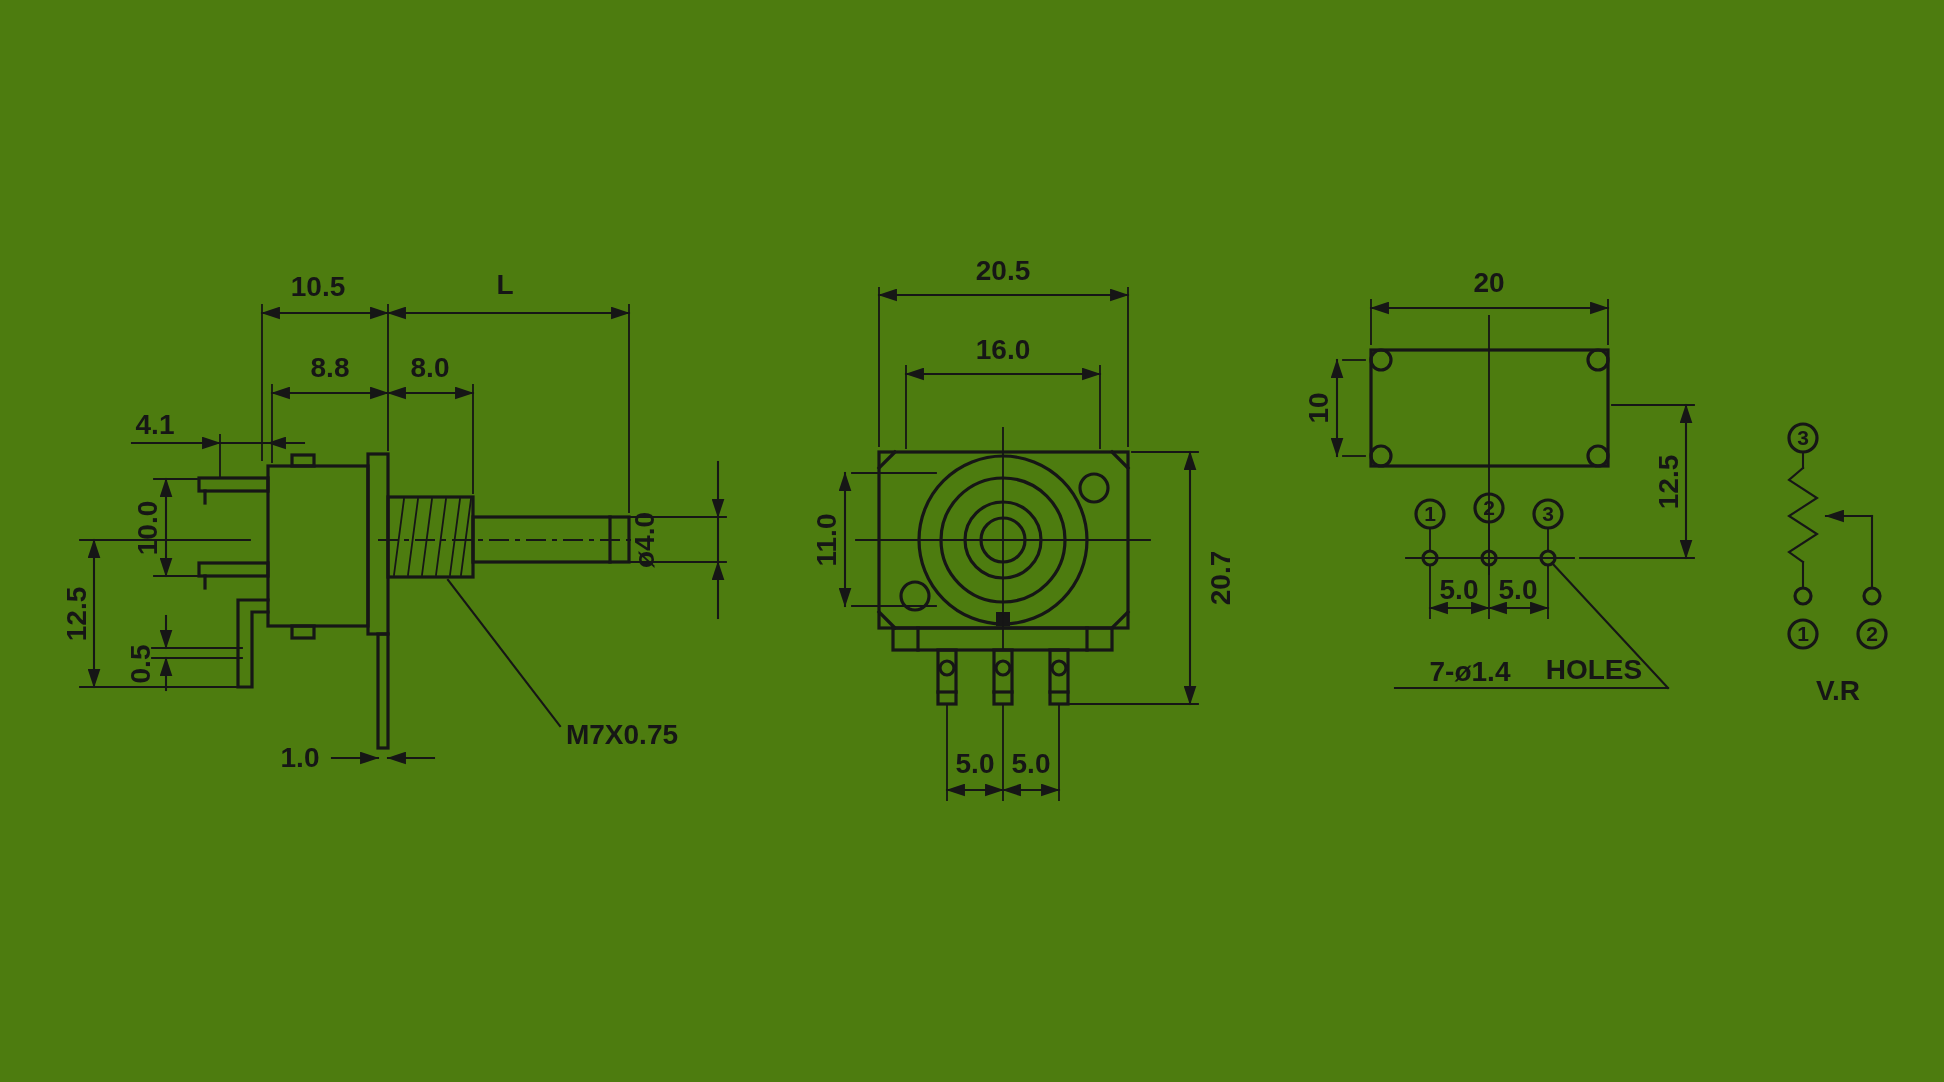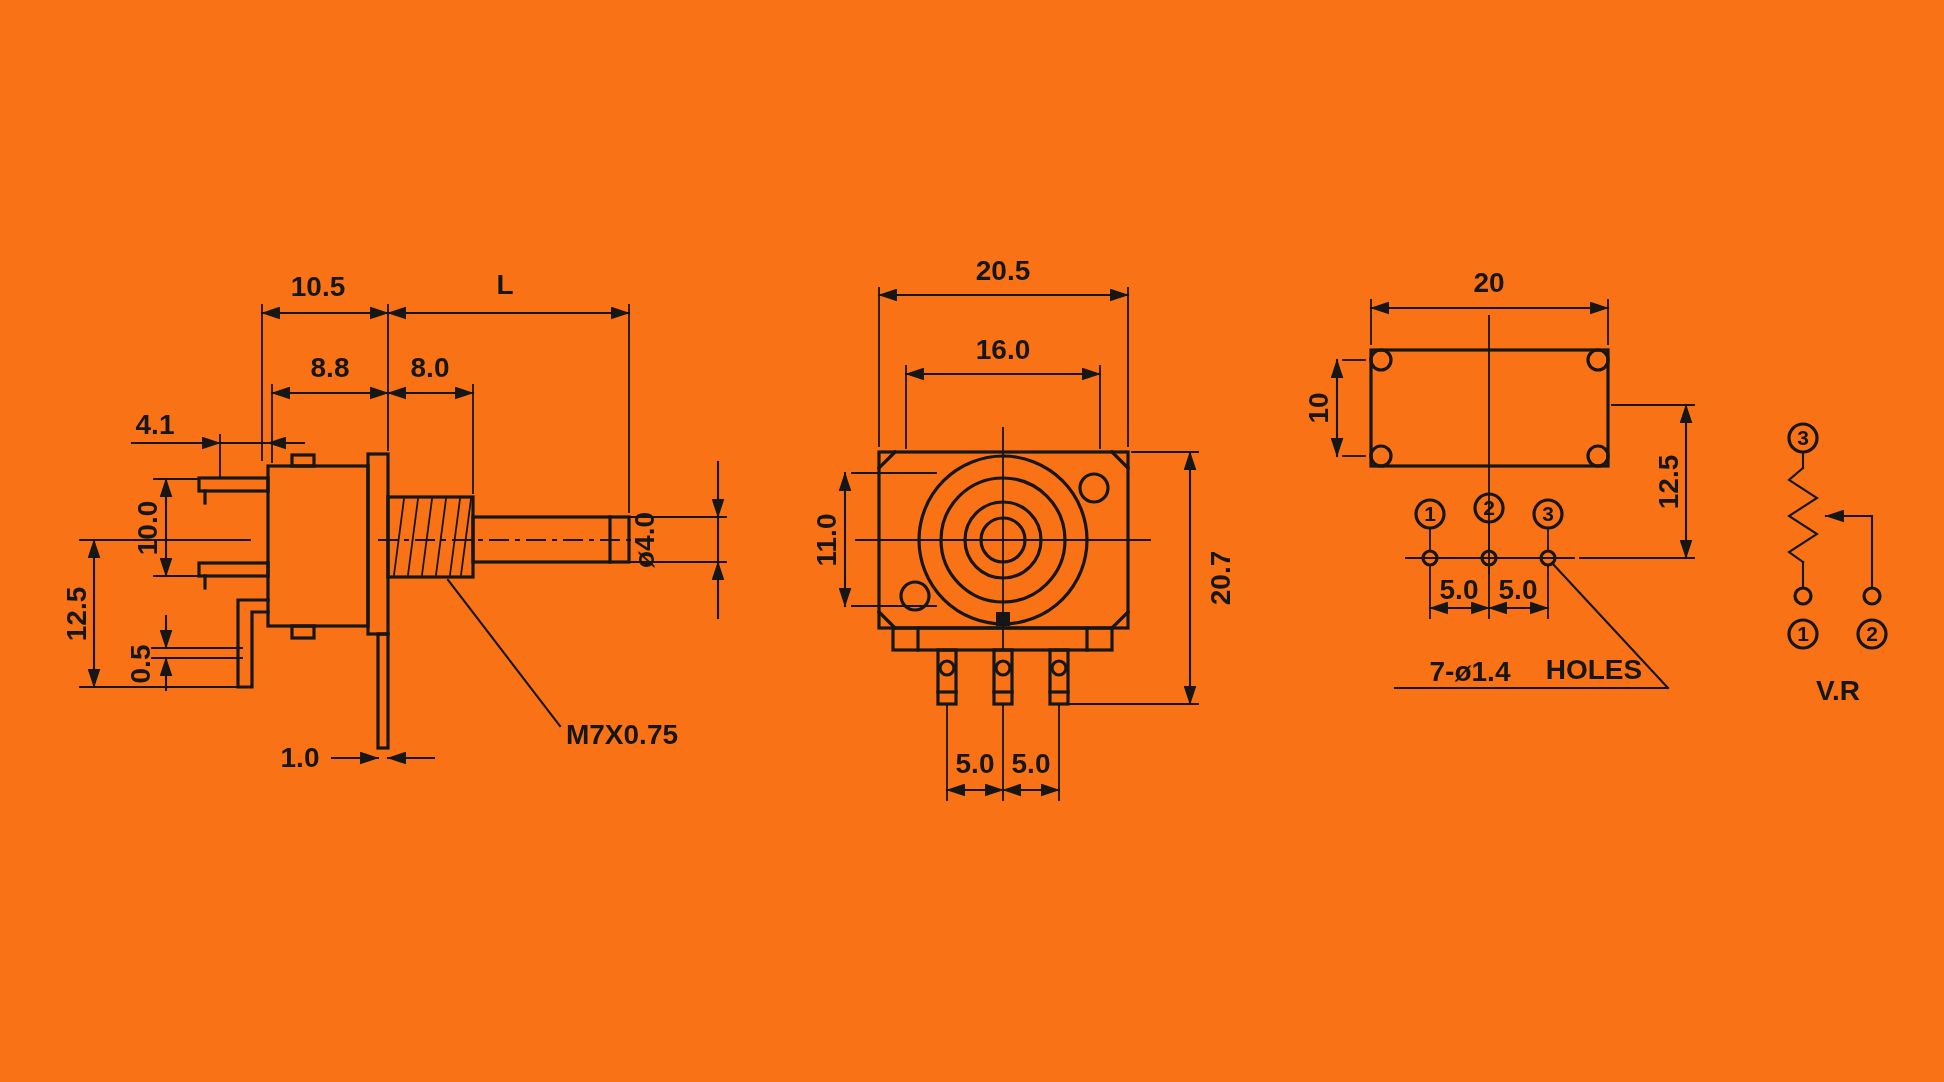--- a/index.html
+++ b/index.html
@@ -1,16 +1,16 @@
 <!DOCTYPE html>
 <html><head>
 <meta charset="utf-8">
 <style>
   html,body{margin:0;padding:0;background:#ffffff;}
-  .page{width:1944px;height:1082px;background:#f97316;position:relative;overflow:hidden;}
+  .page{width:1944px;height:1082px;background:#4d7c0f;position:relative;overflow:hidden;}
   svg{display:block;}
   .ln{fill:none;stroke:#161616;stroke-width:3.2;stroke-linecap:square;stroke-linejoin:miter;}
   .thin{fill:none;stroke:#161616;stroke-width:1.8;stroke-linecap:square;}
   .dim{fill:none;stroke:#161616;stroke-width:2.1;stroke-linecap:square;}
   .cl{fill:none;stroke:#161616;stroke-width:1.8;stroke-dasharray:20 6 5 6;}
   .ink{fill:#161616;stroke:none;}
   text{font-family:"Liberation Sans", sans-serif;font-weight:700;fill:#161616;}
   .lbl{font-size:28px;}
   .digit{font-size:21px;}
 </style>

